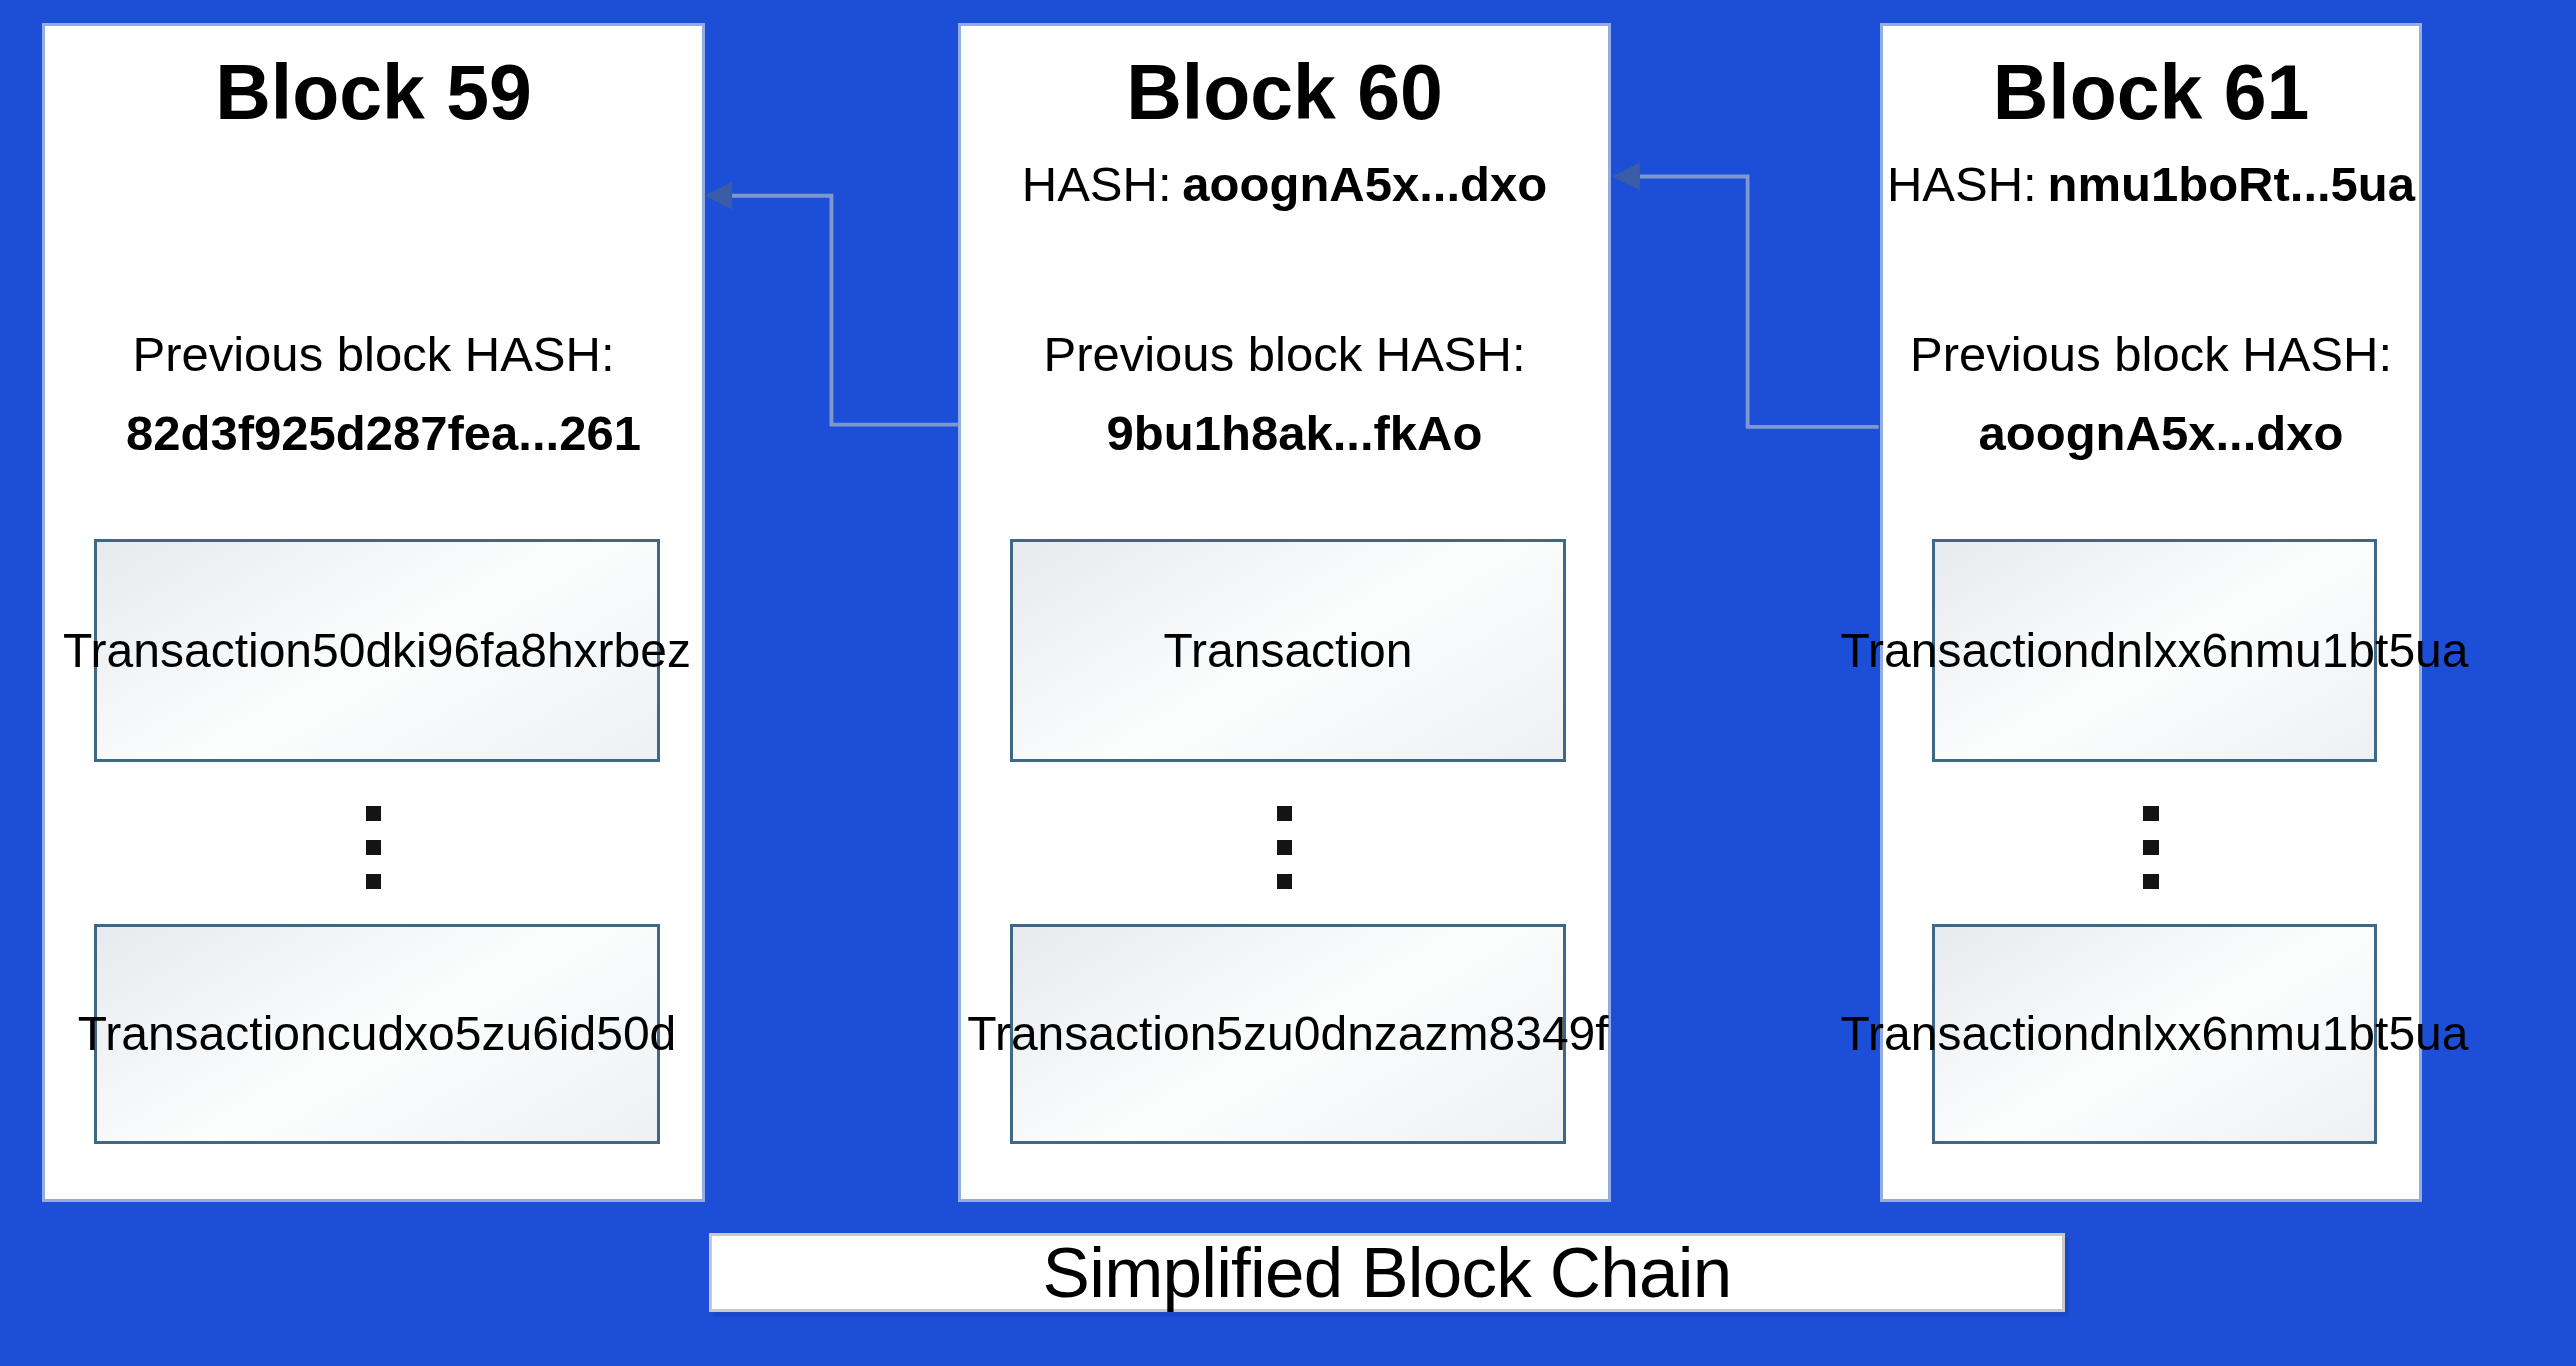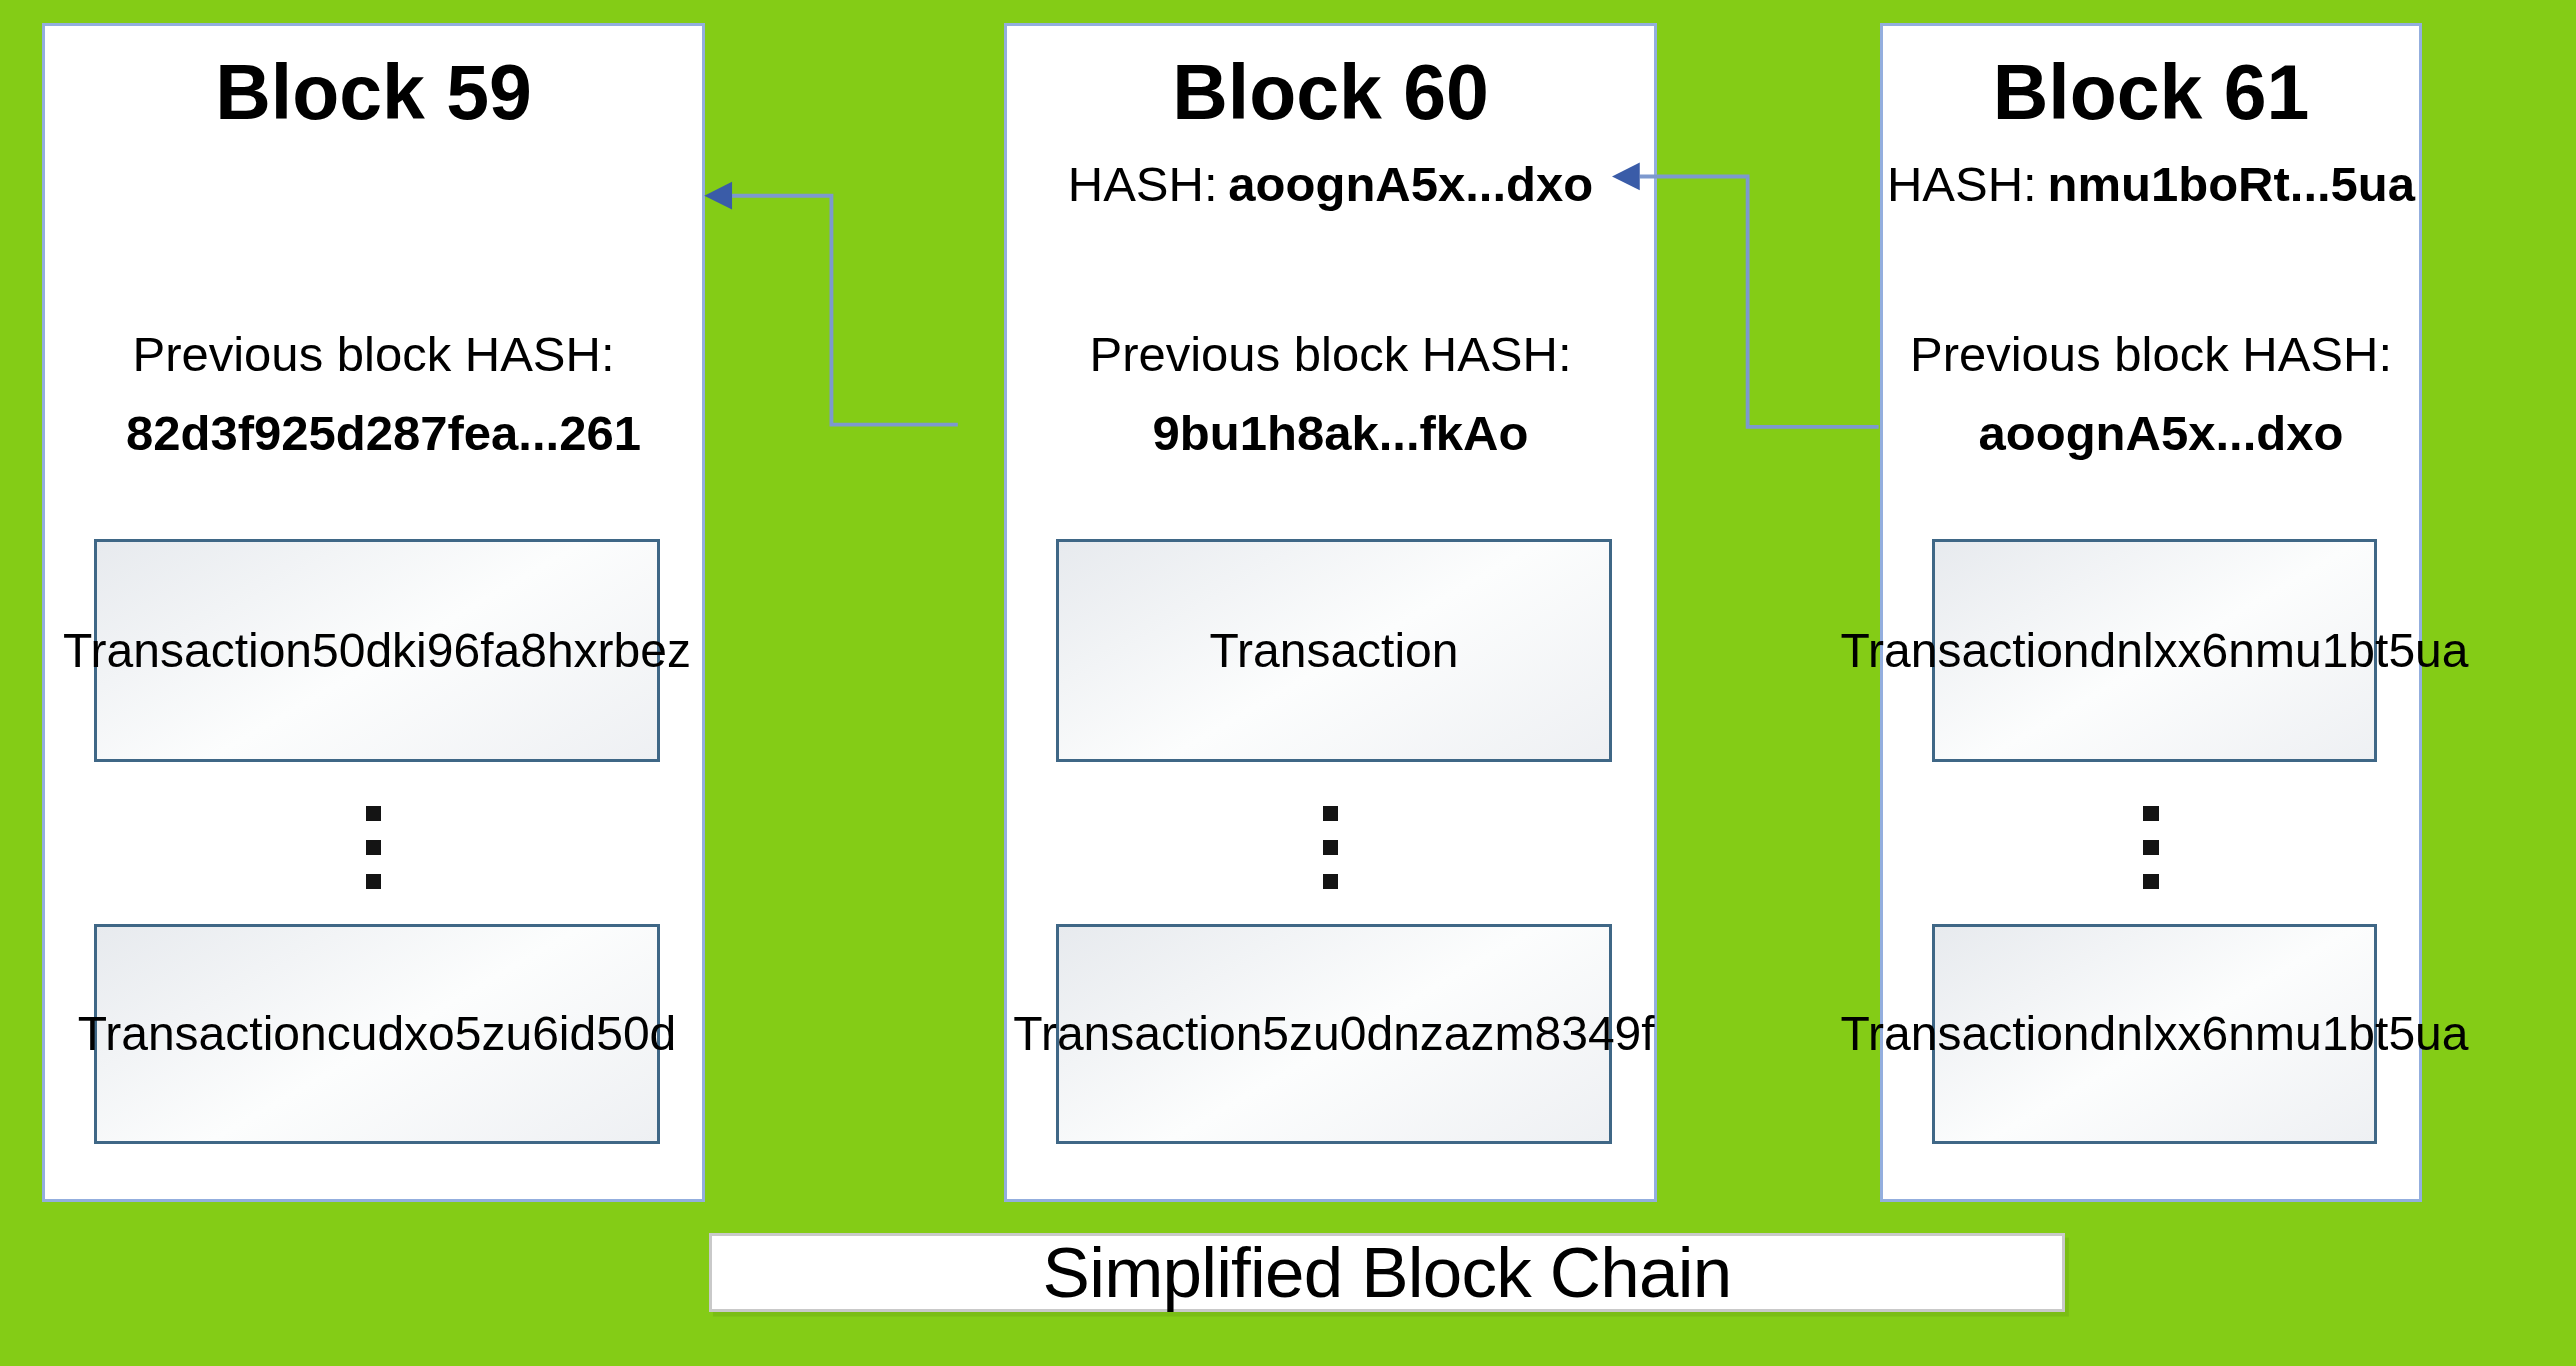--- a/index.html
+++ b/index.html
@@ -1,36 +1,36 @@
 <!DOCTYPE html>
 <html style="font-size:12.3px"><head>
 <meta charset="utf-8">
 <style>
   html, body { margin: 0; padding: 0; background: #ffffff; }
   .canvas {
     position: relative;
     width: 2576px;
     height: 1367px;
-    background: #84cc16;
+    background: #1d4ed8;
     font-family: "Liberation Sans", sans-serif;
     color: #000;
     overflow: hidden;
   }
 
   
   .block {
     position: absolute;
     top: 23px;
     height: 1179px;
     background: #ffffff;
     border: 3.9px solid #93aede;
     box-sizing: border-box;
   }
   .block-59 { left: 42px;   width: 663px; }
-  .block-60 { left: 958px; width: 653px; margin-left: 46px; }
+  .block-60 { left: 958px; width: 653px; }
   .block-61 { left: 1880px; width: 542px; }
 
   .row { position: absolute; left: 0; right: 0; text-align: center; white-space: nowrap; }
 
   .block-title {
     top: 28px;
     font-size: 77px;
     line-height: 77px;
     font-weight: bold;
   }

